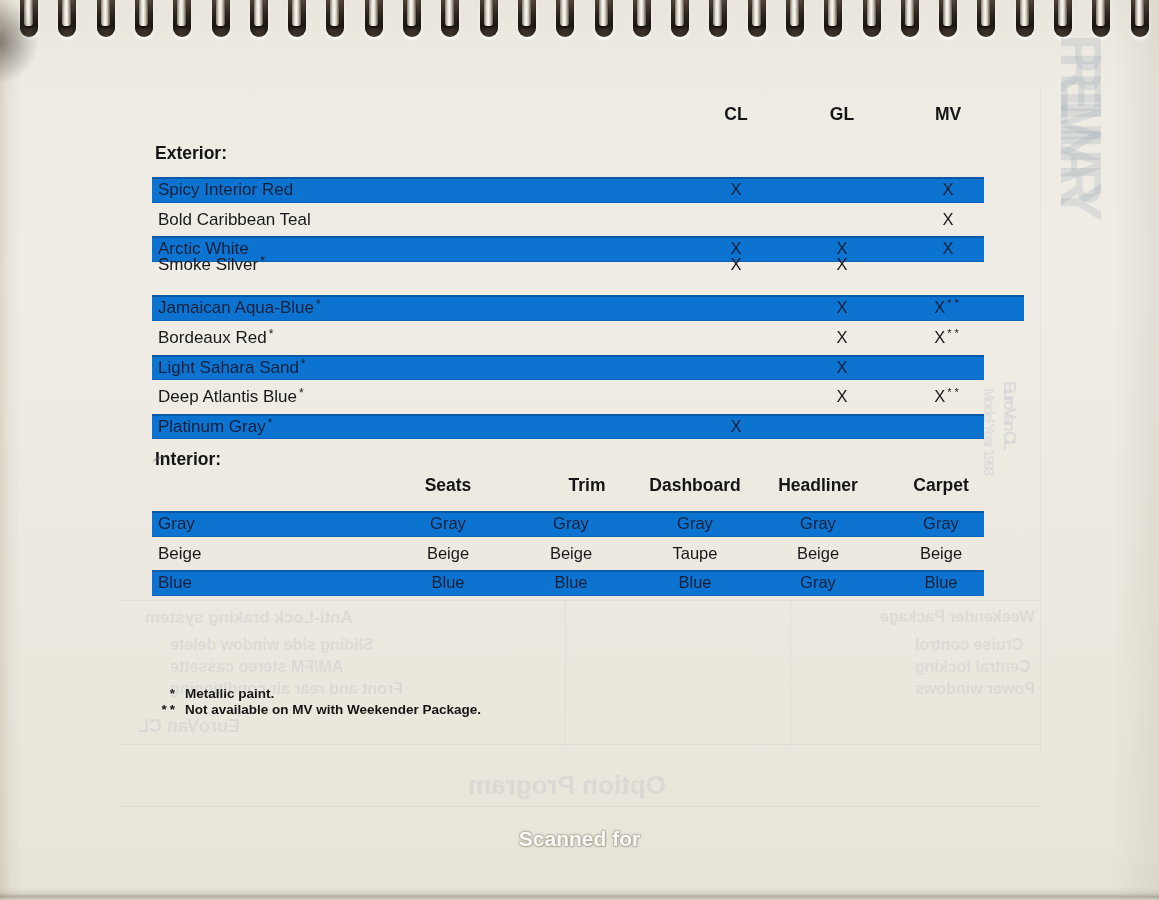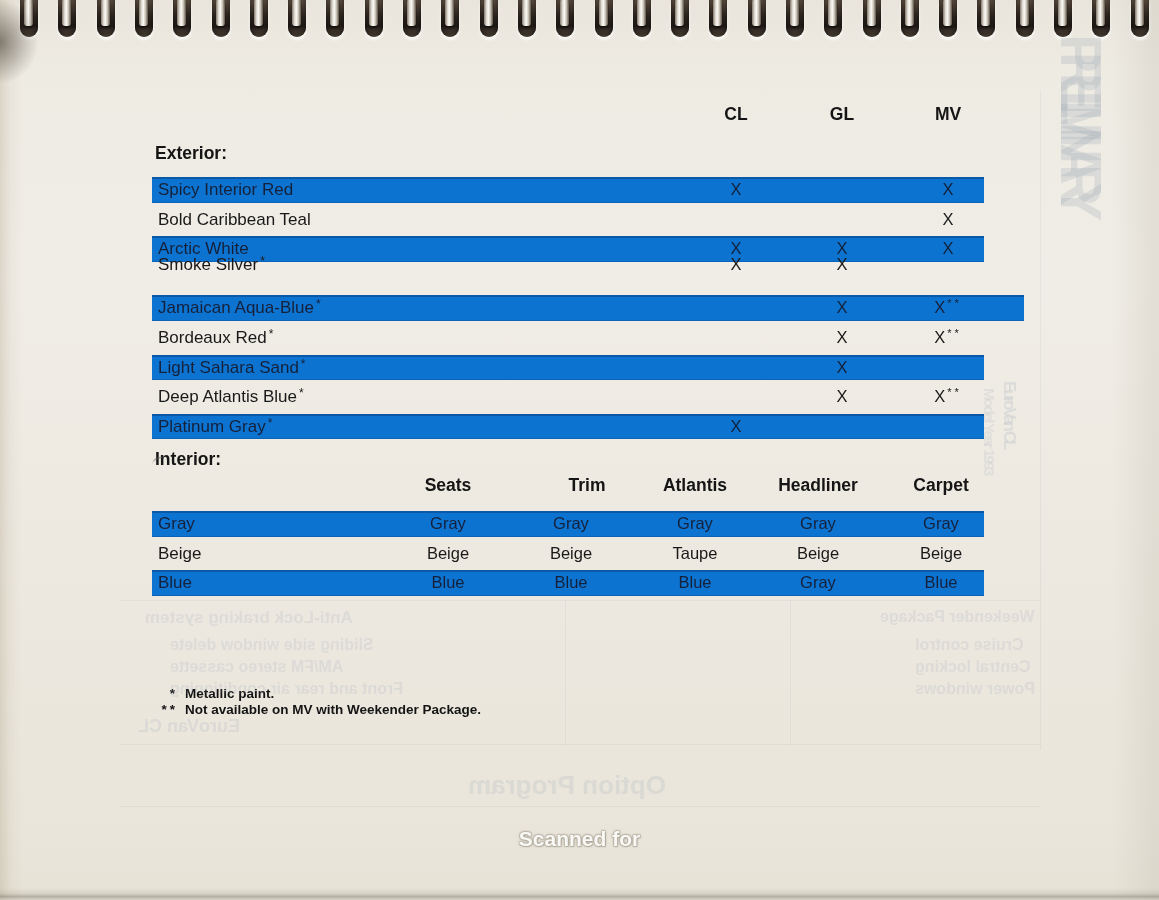--- a/index.html
+++ b/index.html
@@ -232,21 +232,21 @@
       <div class="trow hl" style="top: 413.8px;">
         <span class="rname">Platinum Gray<span class="note">*</span></span>
         <span class="cell" style="left: 584px;">X</span>
       </div>
     </div>
 
   <div class="section-label" style="top:449px;">Interior:</div>
   <div id="int-colheads">
       <div class="colhead" style="left: 448px; top: 475px;">Seats</div>
       <div class="colhead" style="left: 571px; top: 475px; margin-left: 16px;">Trim</div>
-      <div class="colhead" style="left: 695px; top: 475px;">Atlantis</div>
+      <div class="colhead" style="left: 695px; top: 475px;">Dashboard</div>
       <div class="colhead" style="left: 818px; top: 475px;">Headliner</div>
       <div class="colhead" style="left: 941px; top: 475px;">Carpet</div>
     </div>
   <div id="int-rows">
       <div class="trow hl" style="top: 511px;">
         <span class="rname">Gray</span>
         <span class="cell" style="left: 296px;">Gray</span>
         <span class="cell" style="left: 419px;">Gray</span>
         <span class="cell" style="left: 543px;">Gray</span>
         <span class="cell" style="left: 666px;">Gray</span>

